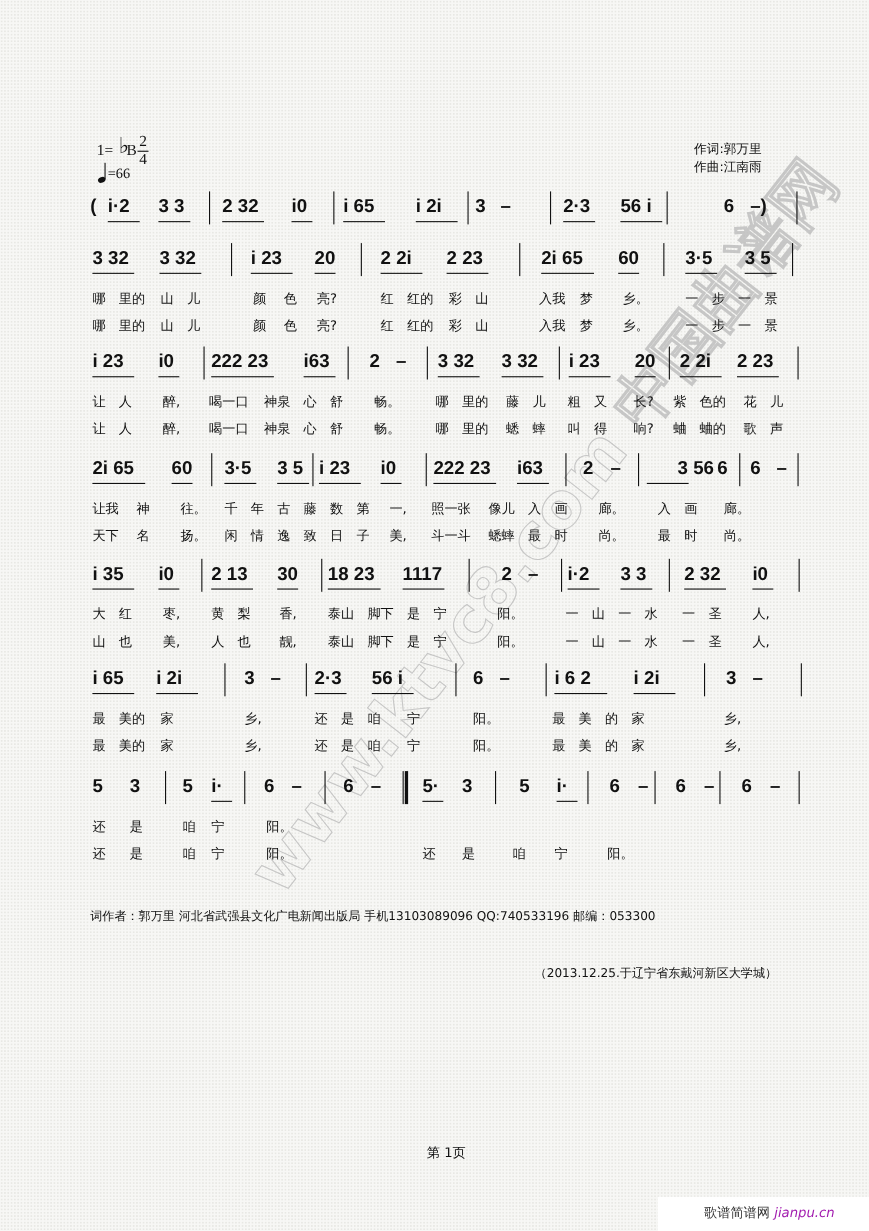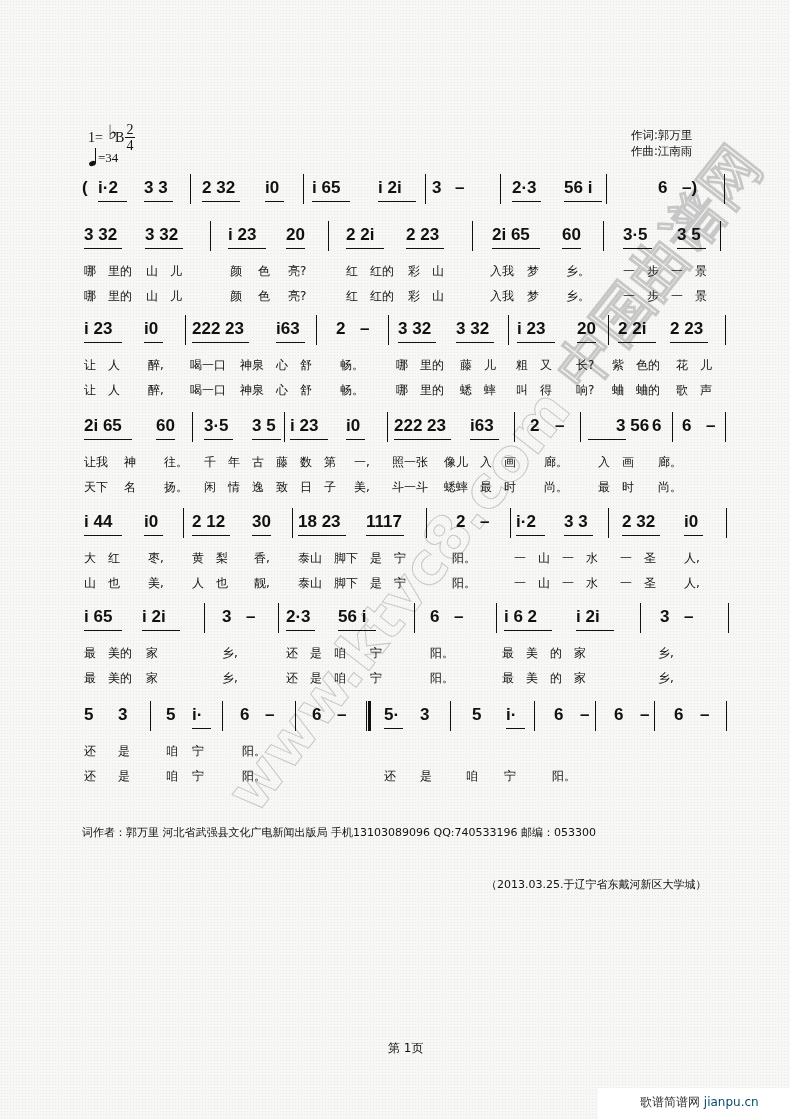--- a/index.html
+++ b/index.html
@@ -24,42 +24,42 @@
   .bar{position:absolute;width:1.4px;height:30px;background:#111;top:-4px;}
   .dbar{position:absolute;width:5px;height:30px;top:-4px;border-left:1.5px solid #111;border-right:3px solid #111;box-sizing:border-box;}
   .ul{position:absolute;height:1.2px;background:#111;}
   .lyr{position:absolute;left:0;font-size:12px;white-space:nowrap;}
   .lyr span{position:absolute;top:0;}
   .info{position:absolute;left:82px;font-size:11px;white-space:nowrap;}
   .date{position:absolute;left:486px;top:877px;font-size:11px;}
   .pagenum{position:absolute;left:388px;top:1040px;font-size:12px;}
   .brand{position:absolute;left:598px;top:1088px;width:192px;height:31px;background:#fff;}
   .brand .t{position:absolute;left:42px;top:6px;font-size:12px;color:#333;}
-  .brand .u{color:#0c4a6e;}
+  .brand .u{color:#a21caf;font-style:italic;}
   .wm{position:absolute;left:160px;top:420px;font-size:58px;font-weight:bold;color:transparent;-webkit-text-stroke:1px #b8b8b8;transform:rotate(-52deg);transform-origin:left top;white-space:nowrap;opacity:.75;top:780px;left:210px;}
 </style>
 </head>
 <body>
 
 <div class="page">
   <div class="wm">www.ktvc8.com 中国曲谱网</div>
 
 
   <div class="key">
     <span class="one">1=</span>
     <span class="flat">♭</span>
     <span class="b">B</span>
     <span class="ts">
       <div>2</div>
         <div class="line"></div>
         <div>4</div>
     </span>
   </div>
   <div class="tempo">
-    <span class="note"></span><span>=34</span>
+    <span class="note"></span><span>=66</span>
   </div>
 
   <div class="credits">
     <div>作词:郭万里</div>
     <div>作曲:江南雨</div>
   </div>
 
   <div id="rows">
       <div class="row" style="top: 178px;">
         <div class="notes" style="width: 650px;">
@@ -304,25 +304,25 @@
           <span style="left: 400px;">最</span>
           <span style="left: 424px;">时</span>
           <span style="left: 464px;">尚。</span>
           <span style="left: 518px;">最</span>
           <span style="left: 542px;">时</span>
           <span style="left: 578px;">尚。</span>
         </div>
       </div>
       <div class="row" style="top: 512px;">
         <div class="notes" style="width: 650px;">
-          <span class="n" style="left: 4px;">i 44</span>
+          <span class="n" style="left: 4px;">i 35</span>
           <div class="ul" style="left: 4px; top: 23px; width: 38px;"></div>
           <span class="n" style="left: 64px;">i0</span>
           <div class="ul" style="left: 64px; top: 23px; width: 19px;"></div>
-          <span class="n" style="left: 112px;">2 12</span>
+          <span class="n" style="left: 112px;">2 13</span>
           <div class="ul" style="left: 112px; top: 23px; width: 38px;"></div>
           <span class="n" style="left: 172px;">30</span>
           <div class="ul" style="left: 172px; top: 23px; width: 19px;"></div>
           <span class="n" style="left: 218px;">18 23</span>
           <div class="ul" style="left: 218px; top: 23px; width: 47.5px;"></div>
           <span class="n" style="left: 286px;">1117</span>
           <div class="ul" style="left: 286px; top: 23px; width: 38px;"></div>
           <span class="n" style="left: 376px;">2</span>
           <span class="n" style="left: 400px;">–</span>
           <span class="n" style="left: 436px;">i·2</span>
@@ -490,19 +490,19 @@
           <span style="left: 304px;">还</span>
           <span style="left: 340px;">是</span>
           <span style="left: 386px;">咱</span>
           <span style="left: 424px;">宁</span>
           <span style="left: 472px;">阳。</span>
         </div>
       </div>
     </div>
 
   <div class="info" style="top:825px">词作者：郭万里   河北省武强县文化广电新闻出版局   手机13103089096      QQ:740533196       邮编：053300</div>
-  <div class="date">（2013.03.25.于辽宁省东戴河新区大学城）</div>
+  <div class="date">（2013.12.25.于辽宁省东戴河新区大学城）</div>
   <div class="pagenum">第 1页</div>
 
   <div class="brand">
     <div class="t"><span>歌谱简谱网 </span><span class="u">jianpu.cn</span></div>
   </div>
 </div>
 
 </body></html>

